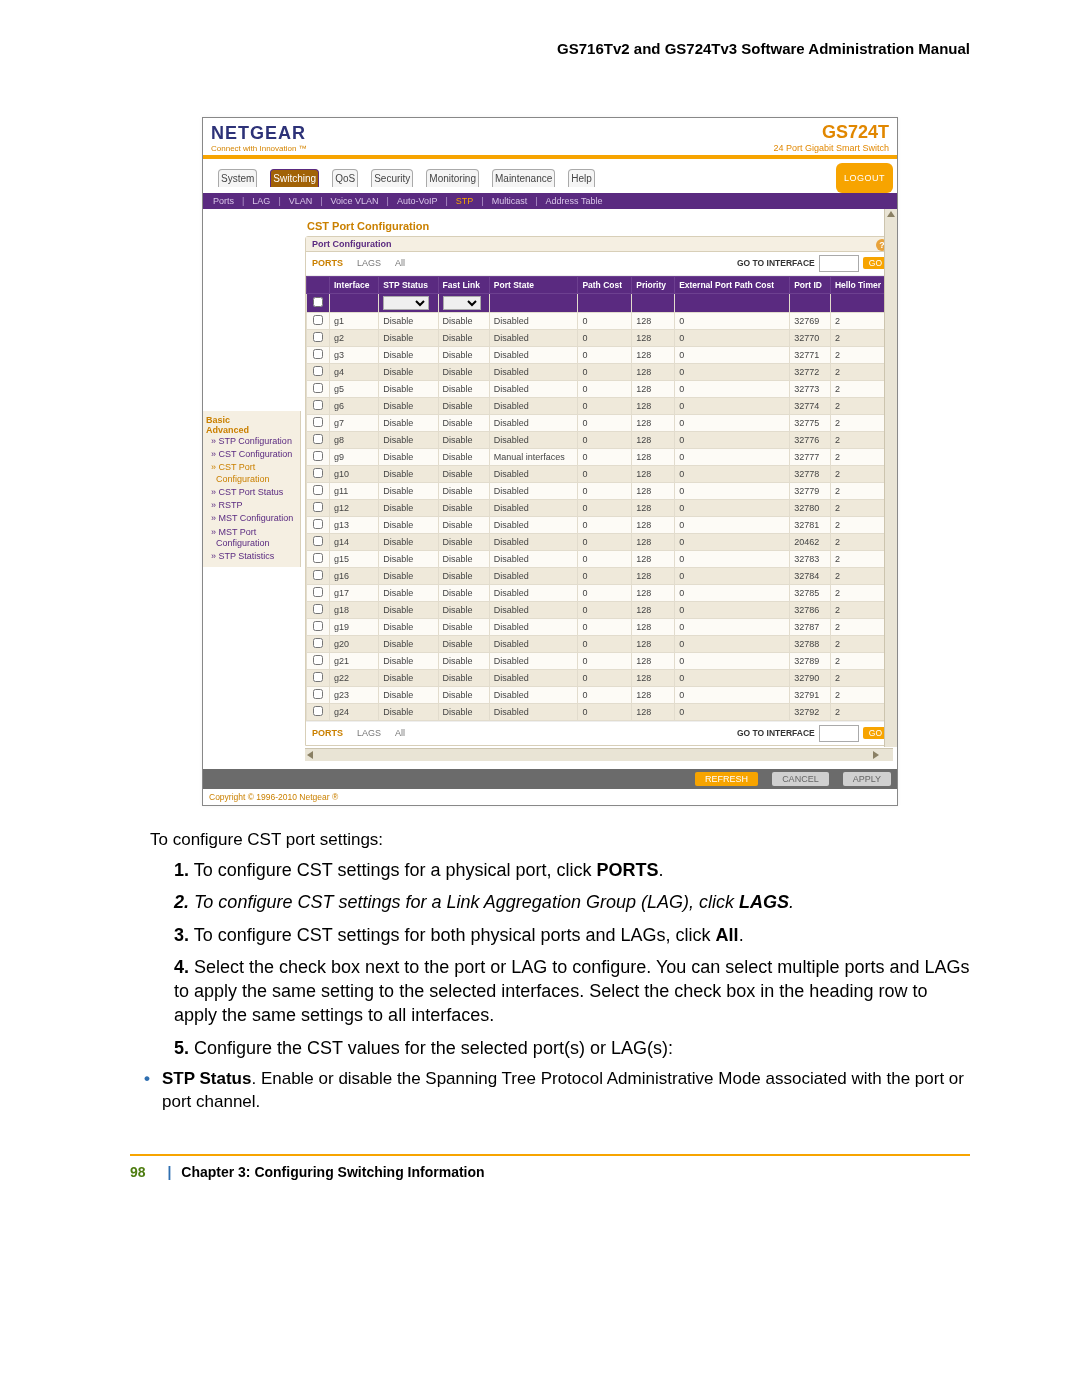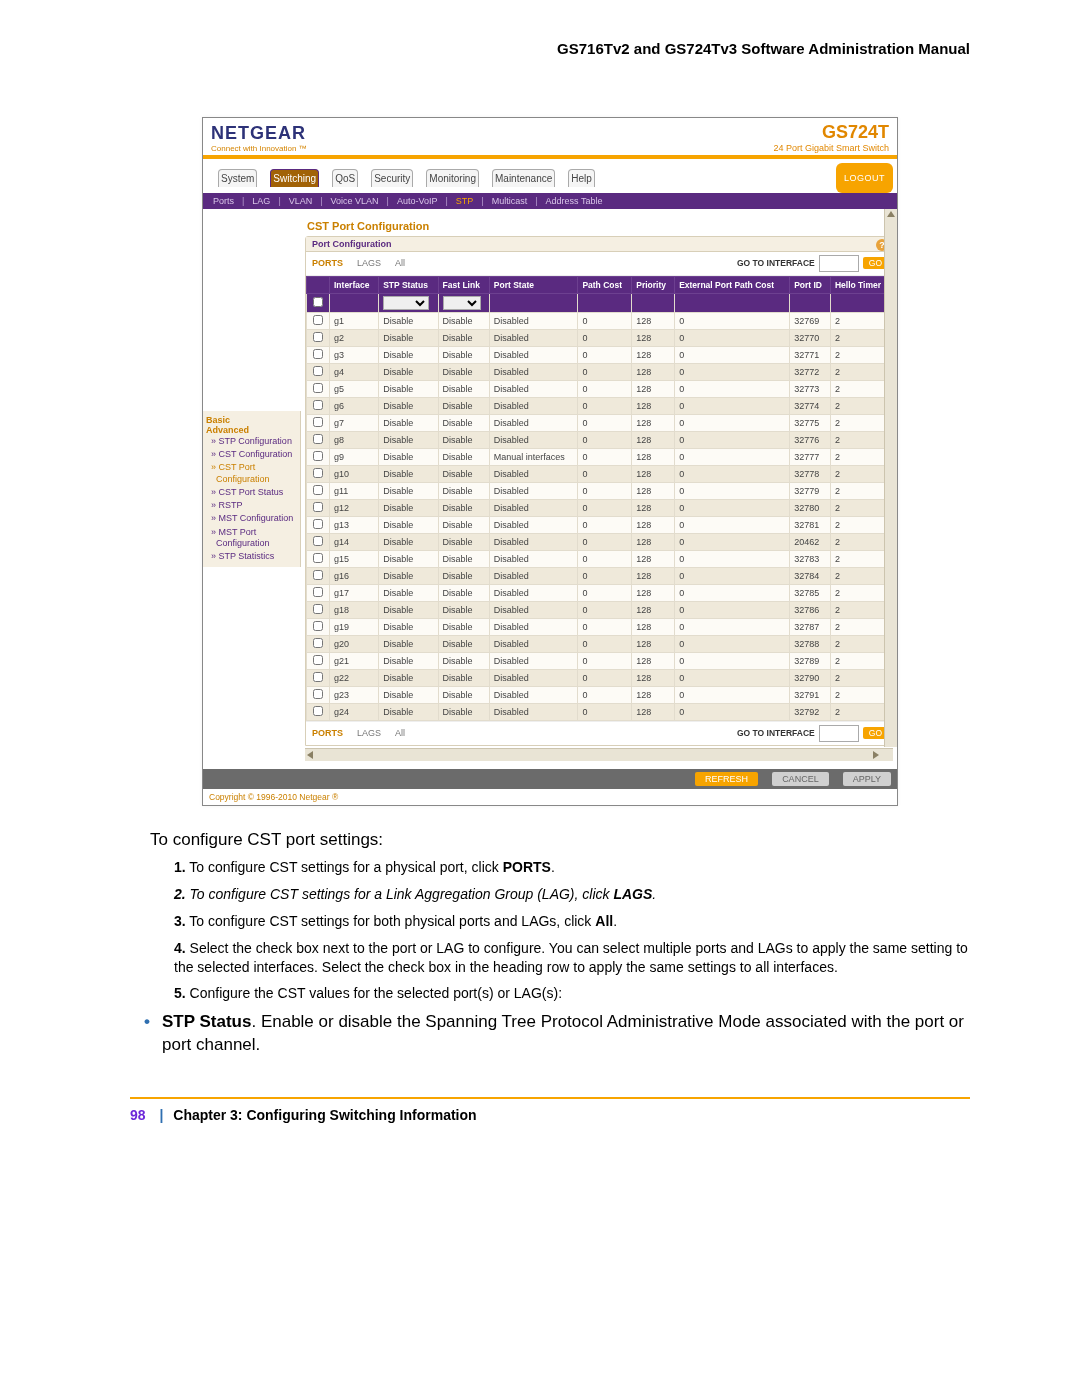--- a/index.html
+++ b/index.html
@@ -269,39 +269,39 @@
   }
   .act-btn.gray { background:#d0d0d0; color:#666; }
   .act-btn.orange { background:#f7a400; color:#fff; }
   .copyright {
     font-size: 8.5px;
     color: #ca8000;
     padding: 3px 6px;
   }
   
   .instr { font-size: 17px; margin: 6px 0 8px 20px; }
-  ol.steps { font-size: 14px; padding-left: 24px; margin: 0 0 8px 20px;}
+  ol.steps { font-size: 18px; padding-left: 24px; margin: 0 0 8px 20px;}
   ol.steps > li { margin-bottom: 8px; line-height: 1.35;}
   ol.steps .num { font-weight: bold; }
   ul.bullets { list-style: none; padding-left: 32px; margin:6px 0;}
   ul.bullets > li::before {
     content: "•"; color: #2f6fb0; font-weight:bold;
     display:inline-block; width: 18px; margin-left:-18px;
   }
   ul.bullets > li { font-size:17px; line-height:1.35;}
   .footer-rule {
     border-top: 2px solid #f7a400;
     margin: 40px 0 8px 0;
   }
   .footer-line {
     font-size: 14px;
     font-weight: bold;
     color: #000;
   }
-  .footer-line .pg { color: #6d28d9; margin-right: 4px;}
+  .footer-line .pg { color: #4d7c0f; margin-right: 12px;}
   .footer-line .sep { color: #2f6fb0; margin: 0 6px;}
 </style>
 </head>
 <body>
 
 <div class="page">
   <div class="doc-header">GS716Tv2 and GS724Tv3 Software Administration Manual</div>
 
   <div class="screenshot-frame">
     <div class="brand-bar">

